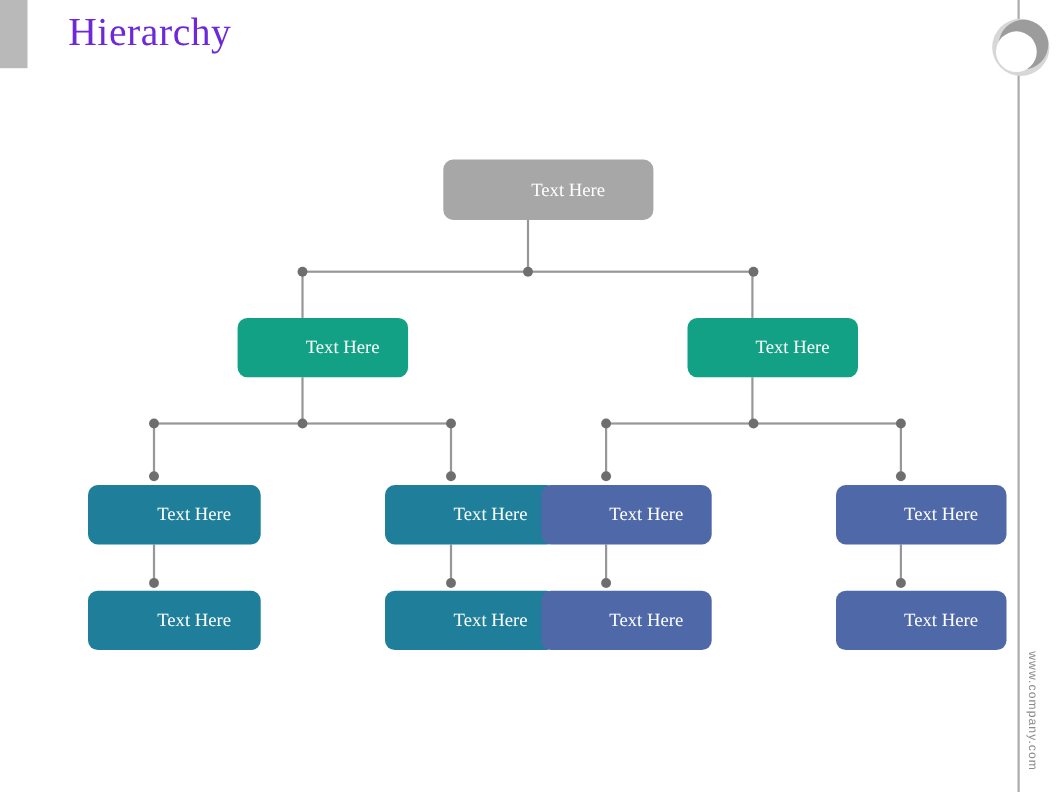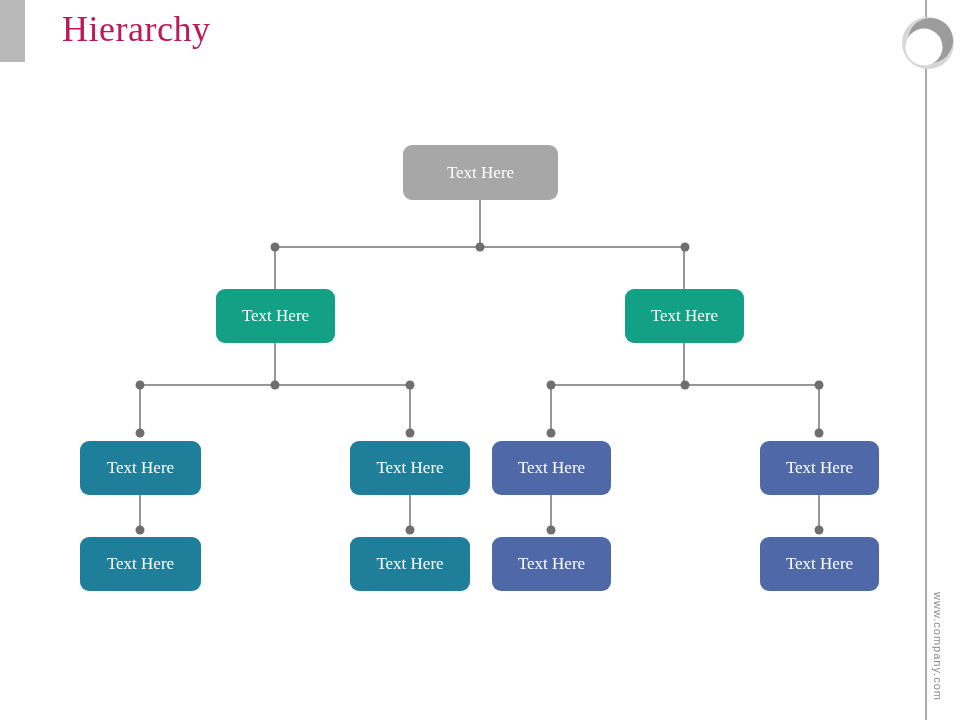--- a/index.html
+++ b/index.html
@@ -3,36 +3,36 @@
 <meta charset="utf-8">
 <style>
   html,body{margin:0;padding:0;background:#e9e9e9;}
   .slide{
     position:relative;width:960px;height:720px;background:#ffffff;
     overflow:hidden;font-family:"Liberation Serif","DejaVu Serif",serif;
   }
   .accent-bar{position:absolute;left:0;top:0;width:25px;height:62px;}
   .slide-title{
     position:absolute;left:62px;top:8px;margin:0;
-    font-size:36px;font-weight:normal;color:#be185d;letter-spacing:.5px;
+    font-size:36px;font-weight:normal;color:#6d28d9;letter-spacing:.5px;
   }
   .right-rule{position:absolute;left:925px;top:0;width:2px;height:720px;}
   .logo{position:absolute;left:901px;top:16px;width:54px;height:54px;}
   .site-url{
     position:absolute;left:932px;top:592px;
     writing-mode:vertical-rl;
     font-family:"Liberation Sans","DejaVu Sans",sans-serif;
     font-size:11px;color:#8a8a8a;letter-spacing:1px;white-space:nowrap;
   }
   .vline{position:absolute;width:2px;}
   .hline{position:absolute;height:2px;}
   .dot{position:absolute;width:9px;height:9px;border-radius:50%;transform:translate(-50%,-50%);}
   .node{
     position:absolute;border-radius:9px;display:flex;align-items:center;justify-content:center;
-    color:#ffffff;font-size:17px;cursor:default;
+    color:#ffffff;font-size:17px;cursor:default;padding-left:36px;
   }
   .node span{pointer-events:none;}
 </style>
 </head>
 <body>
 
 <div class="slide">
 
   <div class="accent-bar" style="background-color: rgb(185, 185, 185);"></div>
   <h1 class="slide-title">Hierarchy</h1>

